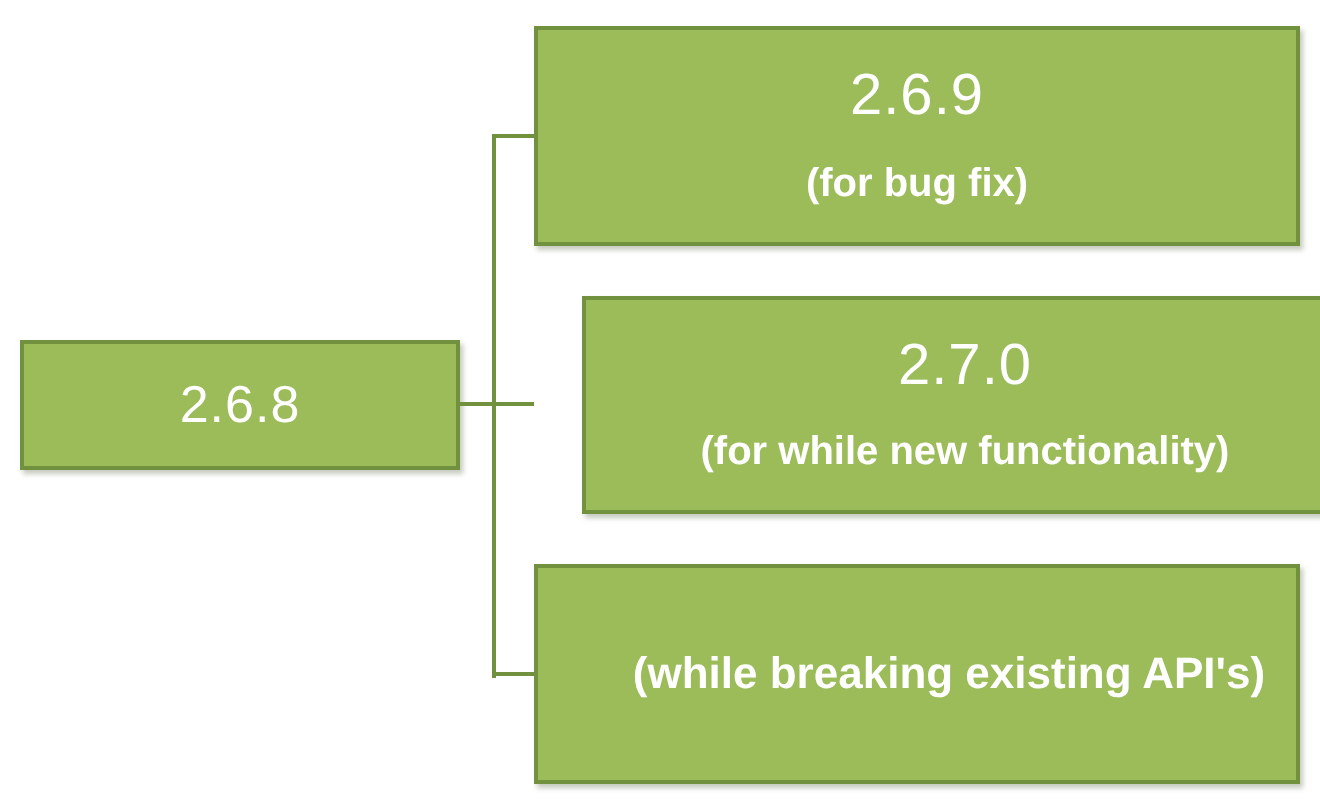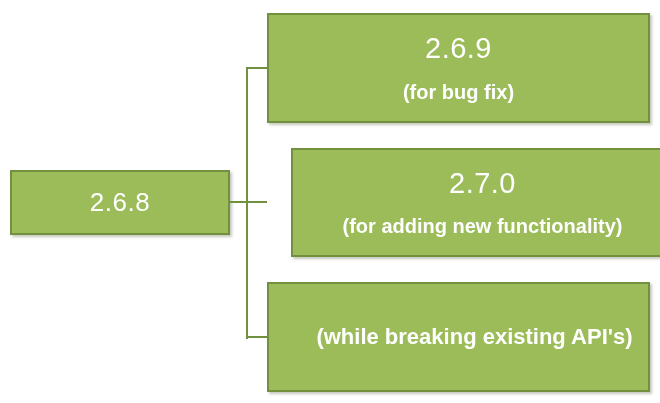--- a/index.html
+++ b/index.html
@@ -66,20 +66,20 @@
   <div class="connector conn-stub-mid"></div>
   <div class="connector conn-stub-bottom"></div>
 
   <div class="node node-child node-child-1">
     <div class="title">2.6.9</div>
     <div class="subtitle">(for bug fix)</div>
   </div>
 
   <div class="node node-child node-child-2">
     <div class="title">2.7.0</div>
-    <div class="subtitle">(for adding new functionality)</div>
+    <div class="subtitle">(for while new functionality)</div>
   </div>
 
   <div class="node node-child node-child-3">
     <div class="subtitle">(while breaking existing API's)</div>
   </div>
 
 </div>
 
 </body></html>

